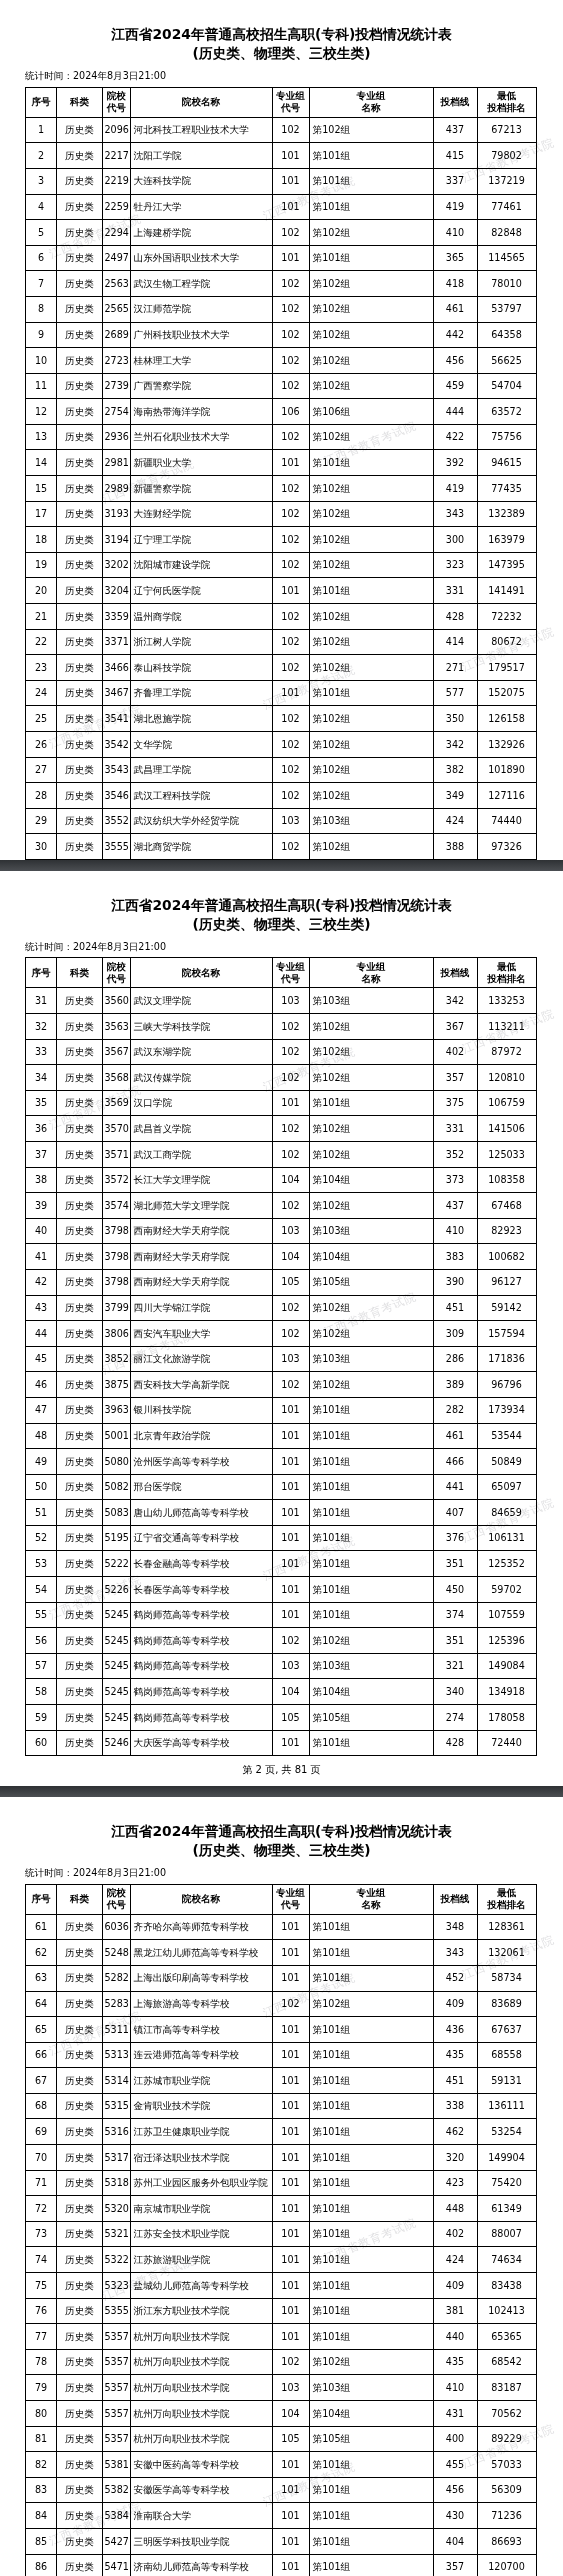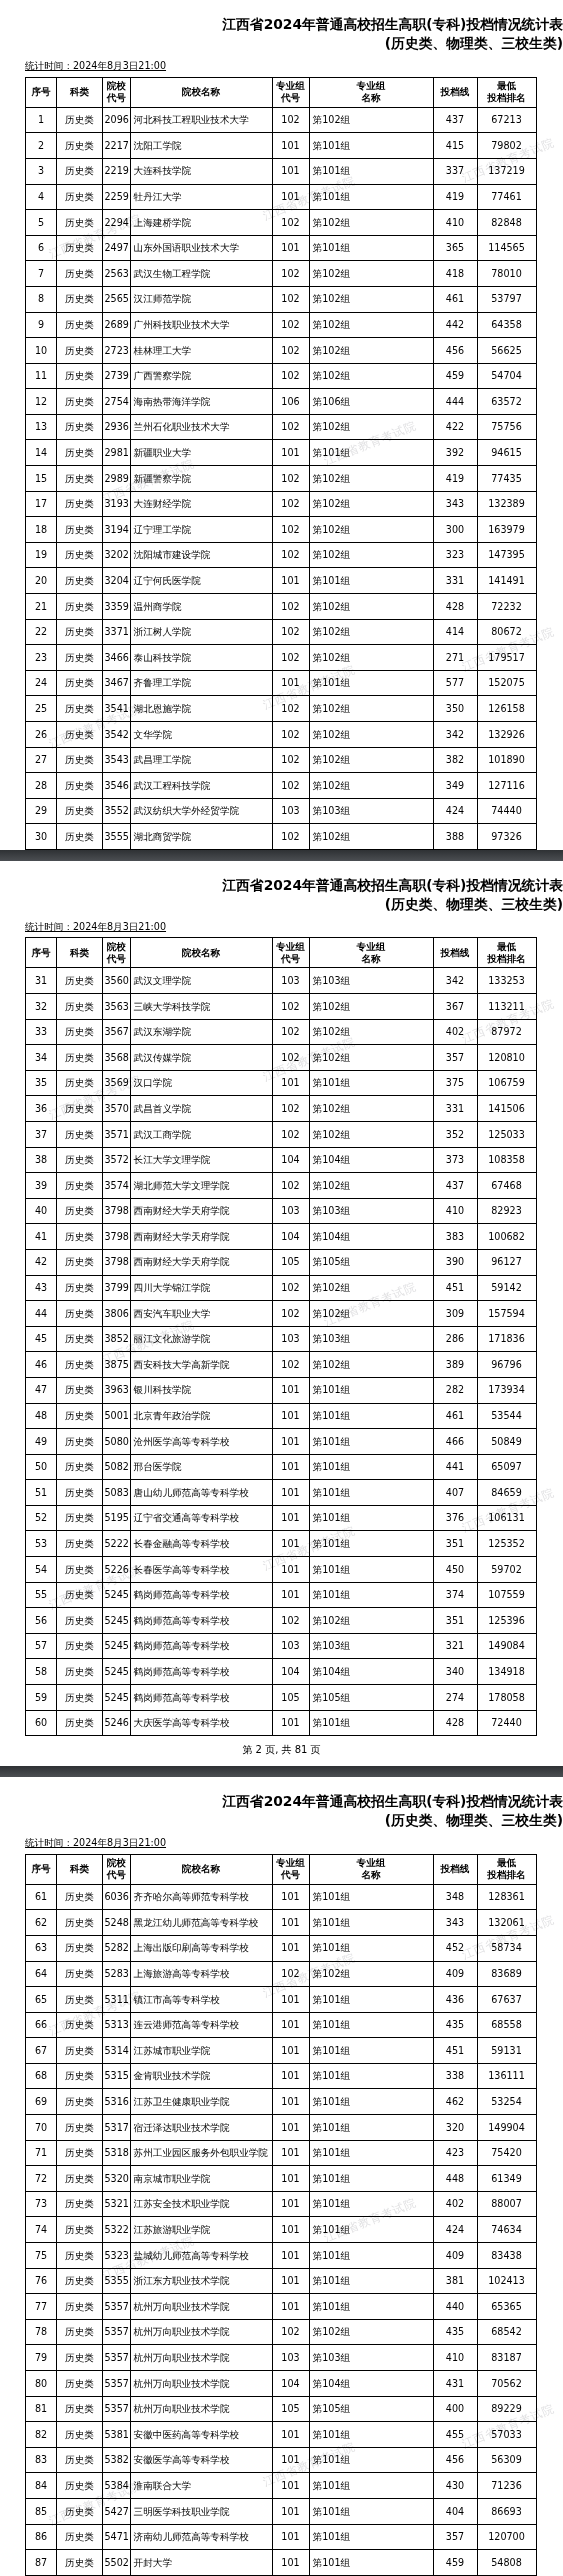--- a/index.html
+++ b/index.html
@@ -5,26 +5,26 @@
   html,body { margin:0; padding:0; }
   body {
     width:563px; background:#ffffff; color:#000;
     font-family:"DejaVu Sans","Liberation Sans",sans-serif;
   }
   .page { position:relative; overflow:hidden; background:#fff; }
   .pg1 { min-height:845px; }
   .pg2 { min-height:858px; }
   .pg3 { min-height:841px; }
   .page-title {
-    text-align:right; font-weight:bold; font-size:13.8px;
-    line-height:1.38; padding-top:15px; position:relative; z-index:2;
+    text-align:center; font-weight:bold; font-size:13.8px;
+    line-height:1.38; padding-top:25px; position:relative; z-index:2;
   }
   .stat-time {
     margin:6.9px 0 3.8px 25px; font-size:9.6px;
-    text-decoration:underline; position:relative; z-index:2;
+    position:relative; z-index:2;
   }
   table.score-table {
     border-collapse:collapse; table-layout:fixed;
     margin-left:25px; width:510px; font-size:9.6px;
     position:relative; z-index:2; background:transparent;
   }
   table.score-table, table.score-table th, table.score-table td { border:0.8px solid #000; }
   table.score-table { border-width:1.5px; }
   th {
     font-weight:bold; padding:1.5px 0.8px; line-height:1.25;

